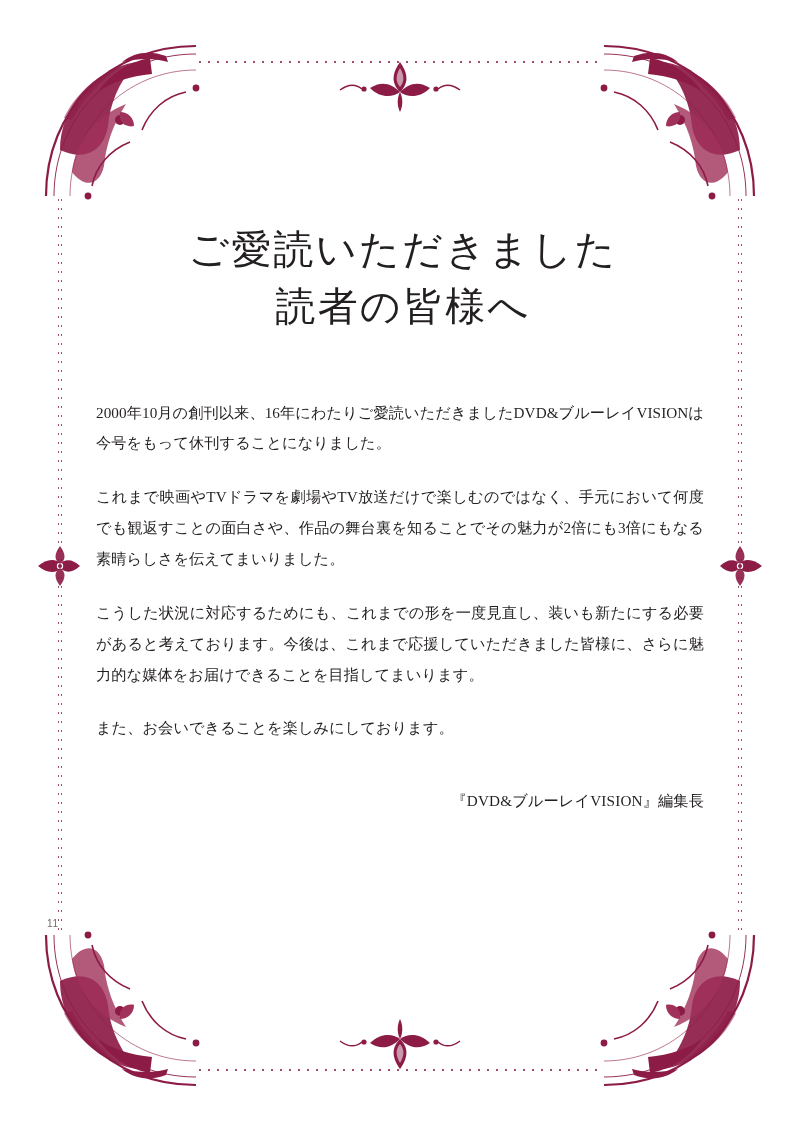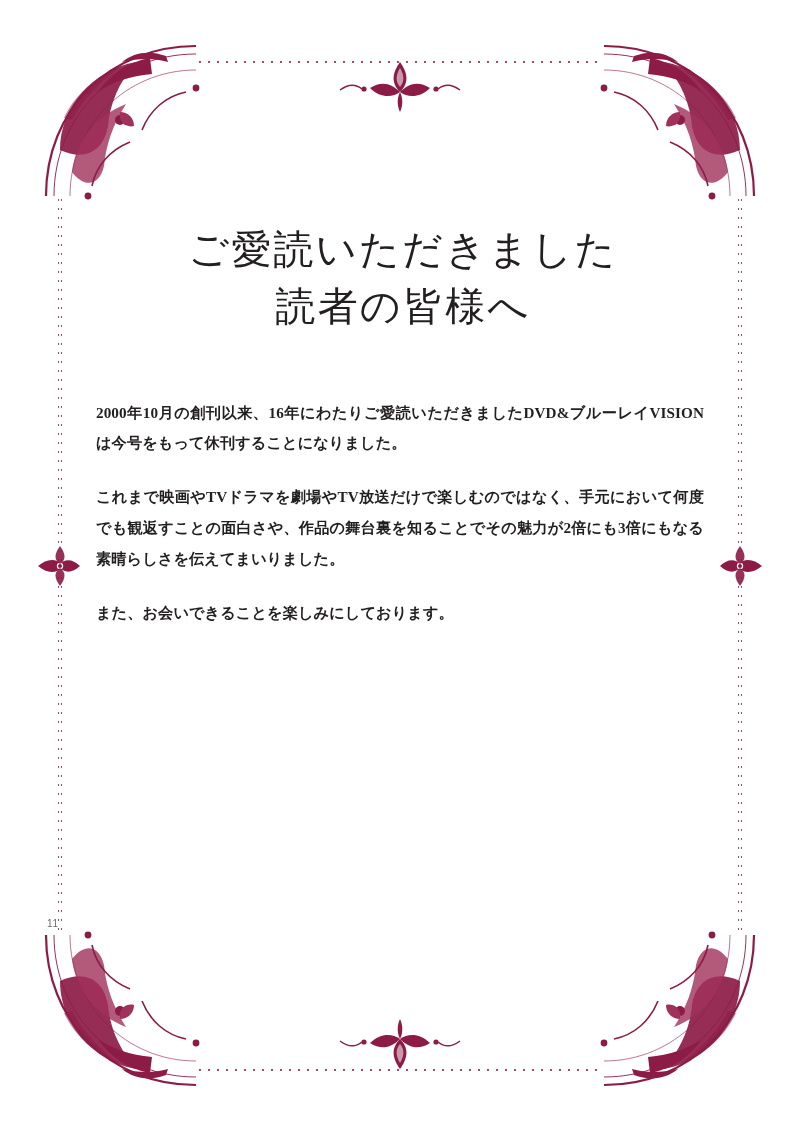--- a/index.html
+++ b/index.html
@@ -51,21 +51,20 @@
     letter-spacing: 0.055em;
     color: #231f20;
     font-family: "Liberation Serif", "DejaVu Serif", serif;
     white-space: nowrap;
   }
   .title-line.l1 { padding-left: 6px; }
   .title-line.l2 { padding-left: 6px; }
 
   .body-block {
     padding-top: 6px;
-    font-weight: bold;
   }
   .para {
     font-size: 15.2px;
     line-height: 2.03;
     letter-spacing: 0.005em;
     text-align: justify;
     text-justify: inter-character;
     margin: 0 0 23px 0;
     color: #231f20;
   }
@@ -173,23 +172,25 @@
   <div class="content">
 
     <div class="title-block">
       <div class="title-line l1">ご愛読いただきました</div>
       <div class="title-line l2">読者の皆様へ</div>
     </div>
 
     <div class="body-block">
       <p class="para">2000年10月の創刊以来、16年にわたりご愛読いただきましたDVD&amp;ブルーレイVISIONは今号をもって休刊することになりました。</p>
       <p class="para">これまで映画やTVドラマを劇場やTV放送だけで楽しむのではなく、手元において何度でも観返すことの面白さや、作品の舞台裏を知ることでその魅力が2倍にも3倍にもなる素晴らしさを伝えてまいりました。</p>
+      <p class="para">こうした状況に対応するためにも、これまでの形を一度見直し、装いも新たにする必要があると考えております。今後は、これまで応援していただきました皆様に、さらに魅力的な媒体をお届けできることを目指してまいります。</p>
       <p class="para">また、お会いできることを楽しみにしております。</p>
     </div>
 
     <div class="signature">
+      <div class="sig-title">『DVD&amp;ブルーレイVISION』編集長</div>
     </div>
 
   </div>
 
   <div class="folio">11</div>
 
 </div>
 
 </body></html>

